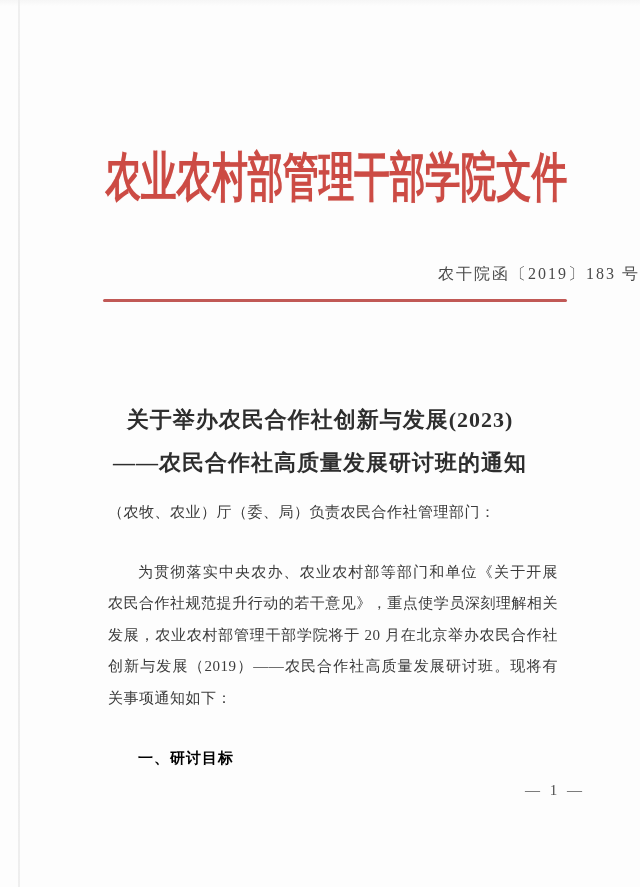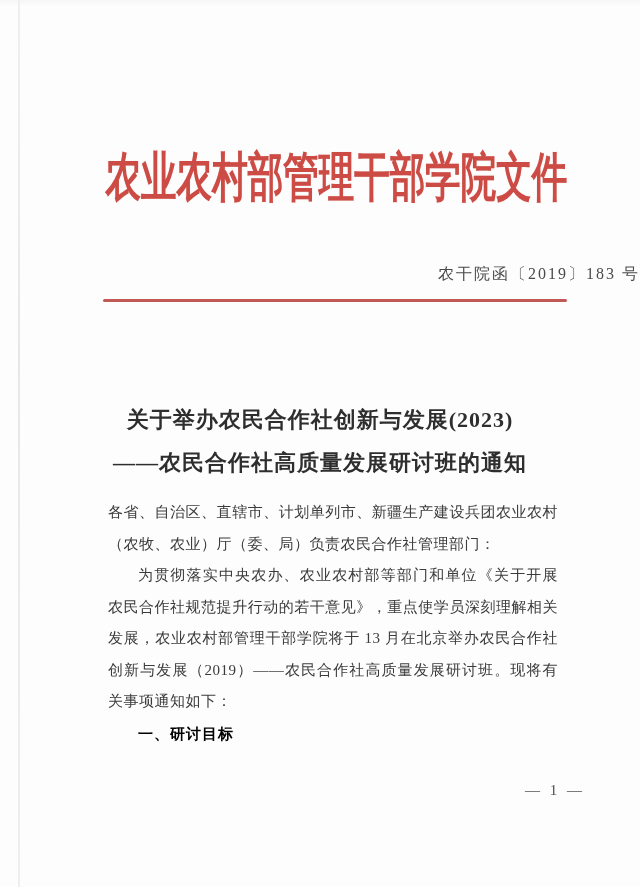--- a/index.html
+++ b/index.html
@@ -52,21 +52,21 @@
   .line {
     height:31.5px; line-height:31.5px;
     letter-spacing:.5px; white-space:nowrap;
   }
   .jl {  
     white-space:normal;
     text-align:justify;
     text-align-last:justify;
     -moz-text-align-last:justify;
   }
-  .ind { padding-left:30px; }
+  .ind { padding-left:30px;margin-top:28px; }
   .heading {
     font-weight:bold; color:#000000;
     font-family:"Liberation Sans","DejaVu Sans",sans-serif;
     letter-spacing:1px;
   }
   .page-number {
     position:absolute; top:782px; right:76px;
     font-size:15px; color:#4f4f4f; letter-spacing:3px;
   }
 </style>
@@ -83,26 +83,25 @@
   <div class="doc-number">农干院函〔2019〕183 号</div>
 
   <div class="red-rule"></div>
 
   <div class="doc-title">
     <div>关于举办农民合作社创新与发展(2023)</div>
     <div>——农民合作社高质量发展研讨班的通知</div>
   </div>
 
   <div class="body-block">
-    <div class="line jl">各省、自治区、直辖市、计划单列市、新疆生产建设兵团农业农村</div>
     <div class="line">（农牧、农业）厅（委、局）负责农民合作社管理部门：</div>
 
     <div class="line jl ind">为贯彻落实中央农办、农业农村部等部门和单位《关于开展</div>
     <div class="line jl">农民合作社规范提升行动的若干意见》，重点使学员深刻理解相关</div>
-    <div class="line jl">发展，农业农村部管理干部学院将于 13 月在北京举办农民合作社</div>
+    <div class="line jl">发展，农业农村部管理干部学院将于 20 月在北京举办农民合作社</div>
     <div class="line jl">创新与发展（2019）——农民合作社高质量发展研讨班。现将有</div>
     <div class="line">关事项通知如下：</div>
 
     <div class="line ind heading">一、研讨目标</div>
 
   </div>
 
   <div class="page-number">— 1 —</div>
 
 </div>

